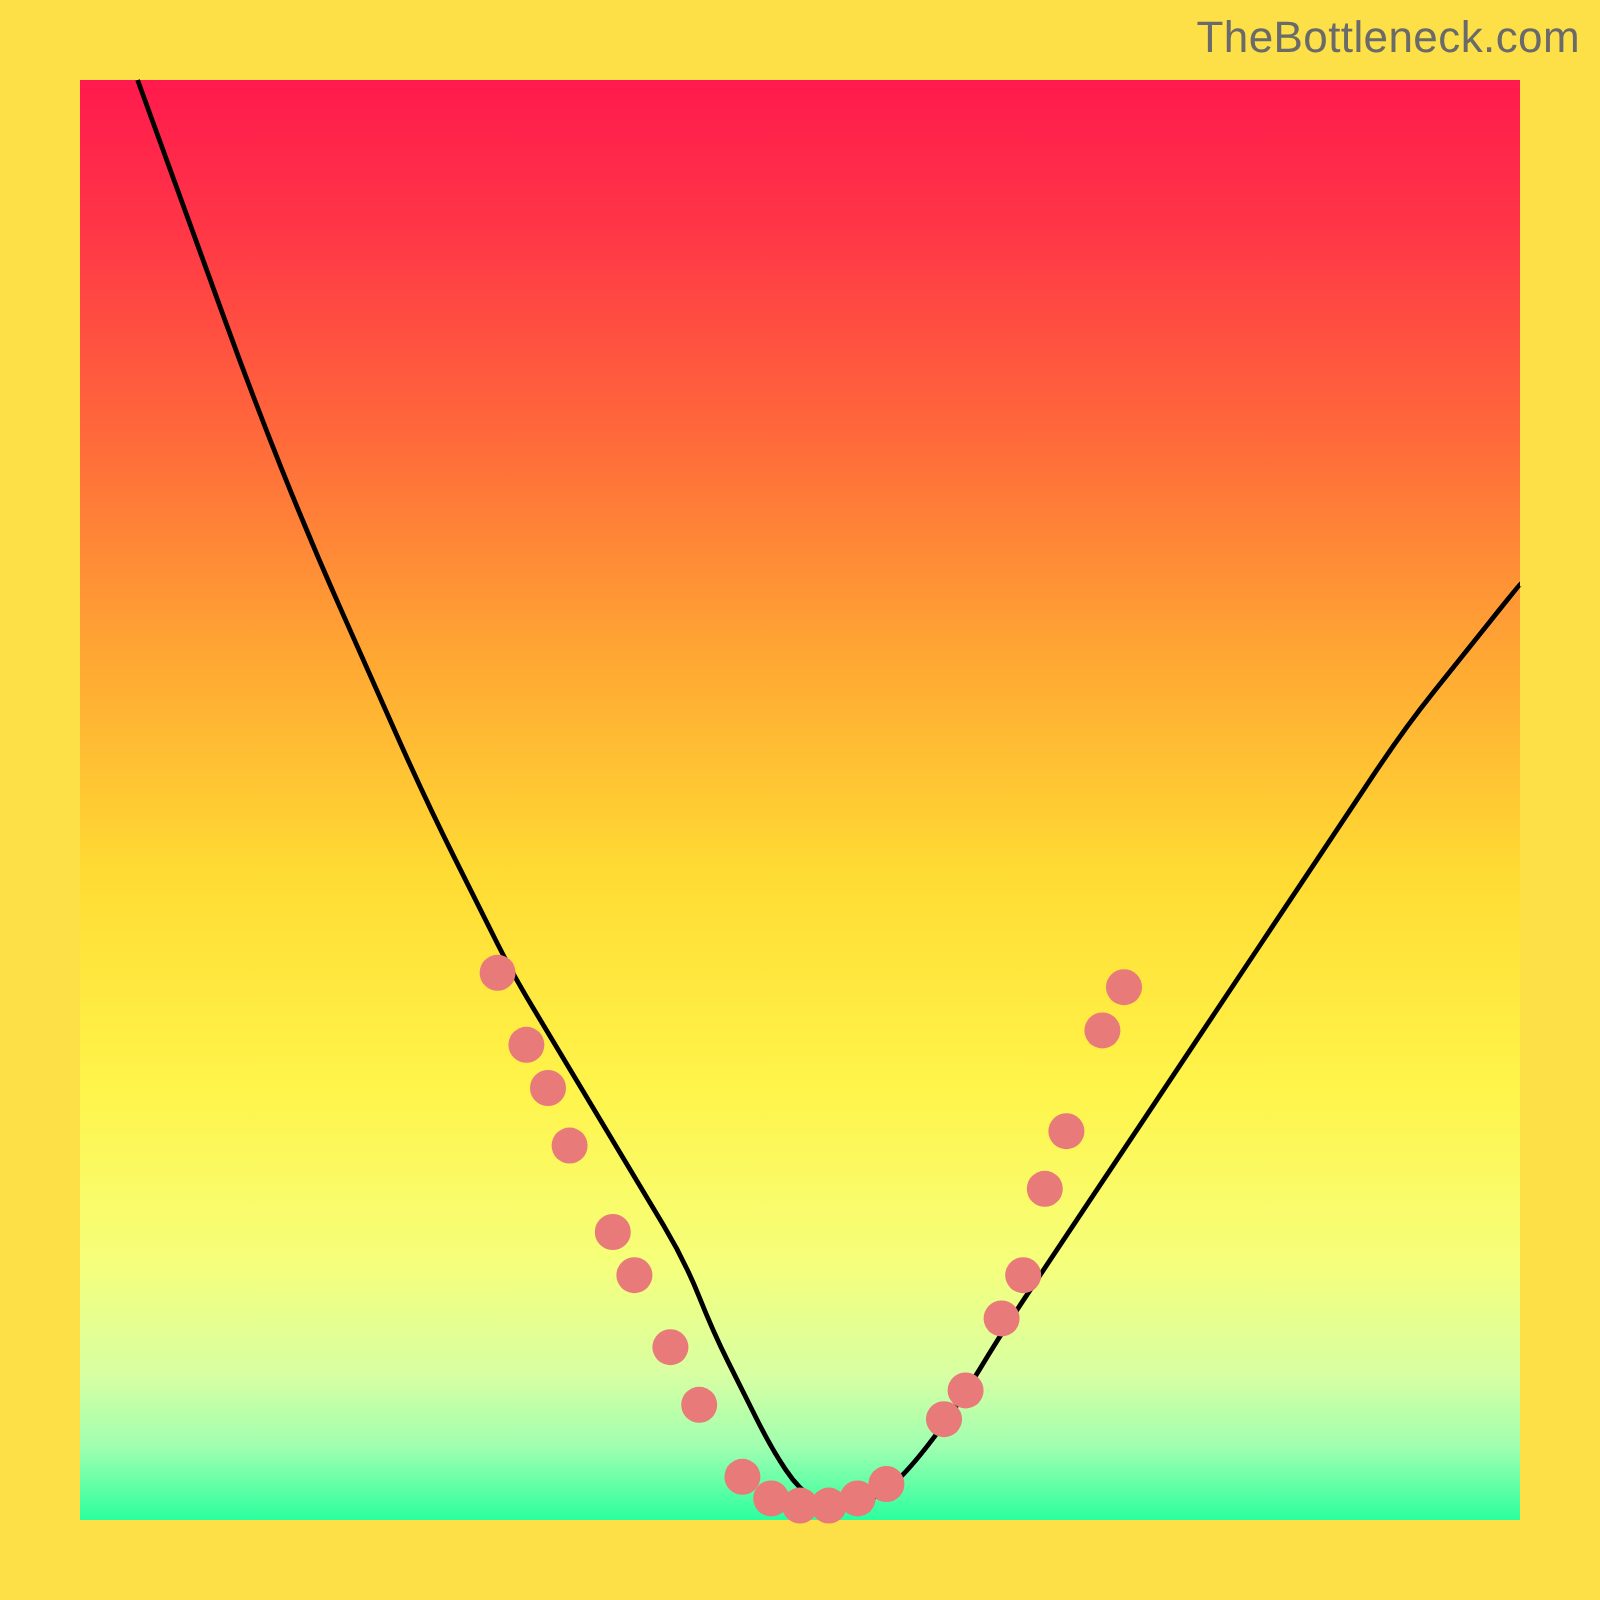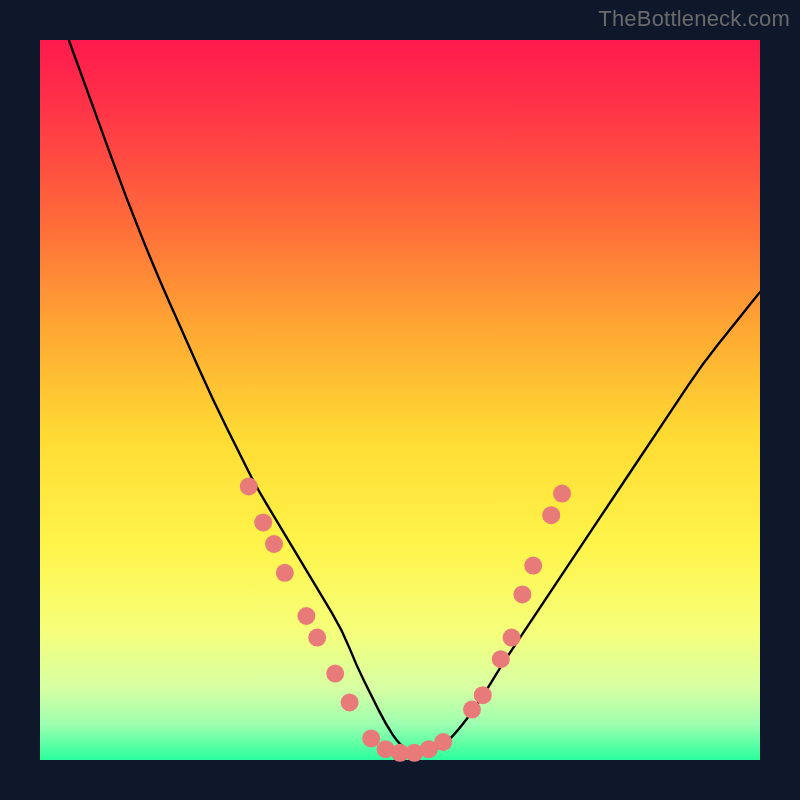--- a/index.html
+++ b/index.html
@@ -10,21 +10,21 @@
     background: #000;
     overflow: hidden;
     font-family: Arial, Helvetica, sans-serif;
   }
   .frame {
     position: absolute;
     left: 0;
     top: 0;
     width: 800px;
     height: 800px;
-    background: #0f172a;
+    background: #fde047;
   }
   .watermark {
     position: absolute;
     top: 6px;
     right: 10px;
     color: #6a6a6a;
     font-size: 22px;
     font-weight: 500;
     letter-spacing: 0.2px;
   }

